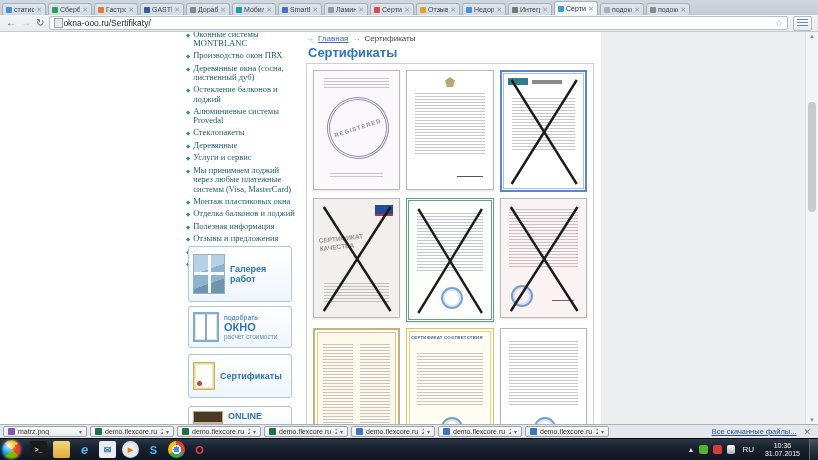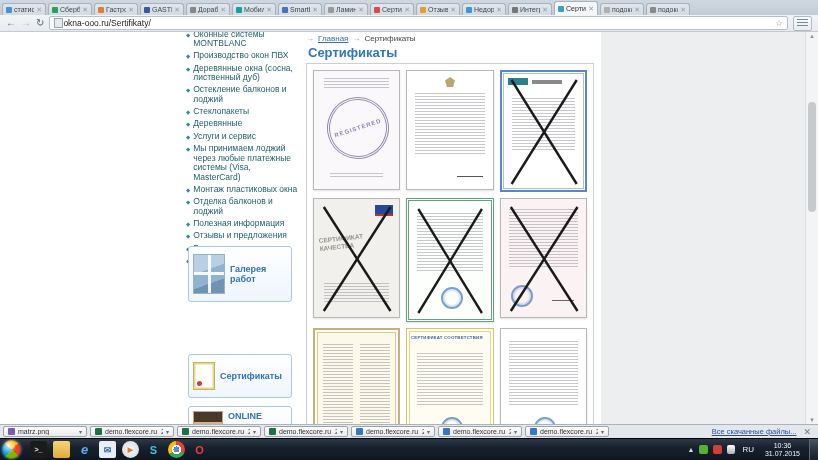--- a/index.html
+++ b/index.html
@@ -24,21 +24,21 @@
   .star{font-size:9px;color:#9aa6b0;flex:none;cursor:pointer;}
   .menubtn{width:17px;height:13px;border:1px solid #b2bbc4;border-radius:2px;background:linear-gradient(#fafbfc,#e8ecef);cursor:pointer;flex:none;}
   .menubtn::after{content:"";display:block;height:7px;margin:2px 3px;background:repeating-linear-gradient(180deg,#7a8894 0 1px,transparent 1px 3px);}
 
   
   .viewport{position:absolute;top:32px;left:0;width:818px;height:392px;background:#eceef0;overflow:hidden;}
   .sitebg{position:absolute;left:0;top:0;width:601px;height:392px;background:#fff;}
 
   
   .sidebar{position:absolute;left:186px;top:0;width:112px;height:392px;}
-  .menu{margin:-5px 0 0 0;padding:0;list-style:none;}
+  .menu{margin:-5px 0 0 0;padding:0;list-style:none;font-family:Liberation Serif, serif;}
   .menu li{display:flex;gap:3px;margin:2.5px 0;align-items:flex-start;cursor:pointer;}
   .bullet{color:#2f8a96;font-size:5.5px;line-height:9px;flex:none;padding-top:1px;}
   .mlabel{color:#1e5e68;font-size:8.5px;line-height:9.5px;}
 
   .widget{position:absolute;left:2px;width:104px;box-sizing:border-box;border:1px solid #adc6e2;border-radius:3px;background:linear-gradient(180deg,#ffffff,#eef5fc);display:flex;align-items:center;gap:5px;padding:4px;cursor:pointer;}
   .w-gallery{top:214px;height:56px;}
   .w-calc{top:274px;height:42px;}
   .w-cert{top:322px;height:44px;}
   .w-online{top:374px;height:40px;align-items:flex-start;}
   .wphoto{width:30px;height:38px;flex:none;border:1px solid #9ab0c4;background:
@@ -252,20 +252,24 @@
         <li>
             <span class="bullet">◆</span>
             <span class="mlabel">Деревянные окна (сосна, лиственный дуб)</span>
           </li>
         <li>
             <span class="bullet">◆</span>
             <span class="mlabel">Остекление балконов и лоджий</span>
           </li>
         <li>
             <span class="bullet">◆</span>
+            <span class="mlabel">Алюминиевые системы Provedal</span>
+          </li>
+        <li>
+            <span class="bullet">◆</span>
             <span class="mlabel">Стеклопакеты</span>
           </li>
         <li>
             <span class="bullet">◆</span>
             <span class="mlabel">Деревянные</span>
           </li>
         <li>
             <span class="bullet">◆</span>
             <span class="mlabel">Услуги и сервис</span>
           </li>
@@ -297,20 +301,28 @@
             <span class="bullet">◆</span>
             <span class="mlabel">Интернет магазин</span>
           </li>
       </ul>
 
       <div class="widget w-gallery">
         <div class="wphoto"></div>
         <div class="wlabel">Галерея работ</div>
       </div>
 
+      <div class="widget w-calc">
+        <div class="wicon"></div>
+        <div>
+          <div class="calc-l1">подобрать</div>
+          <div class="calc-l2">ОКНО</div>
+          <div class="calc-l3">расчет стоимости</div>
+        </div>
+      </div>
 
       <div class="widget w-cert">
         <div class="cicon"></div>
         <div class="wlabel">Сертификаты</div>
       </div>
 
       <div class="widget w-online">
         <div class="cphoto"></div>
         <div class="wlabel">ONLINE</div>
       </div>

